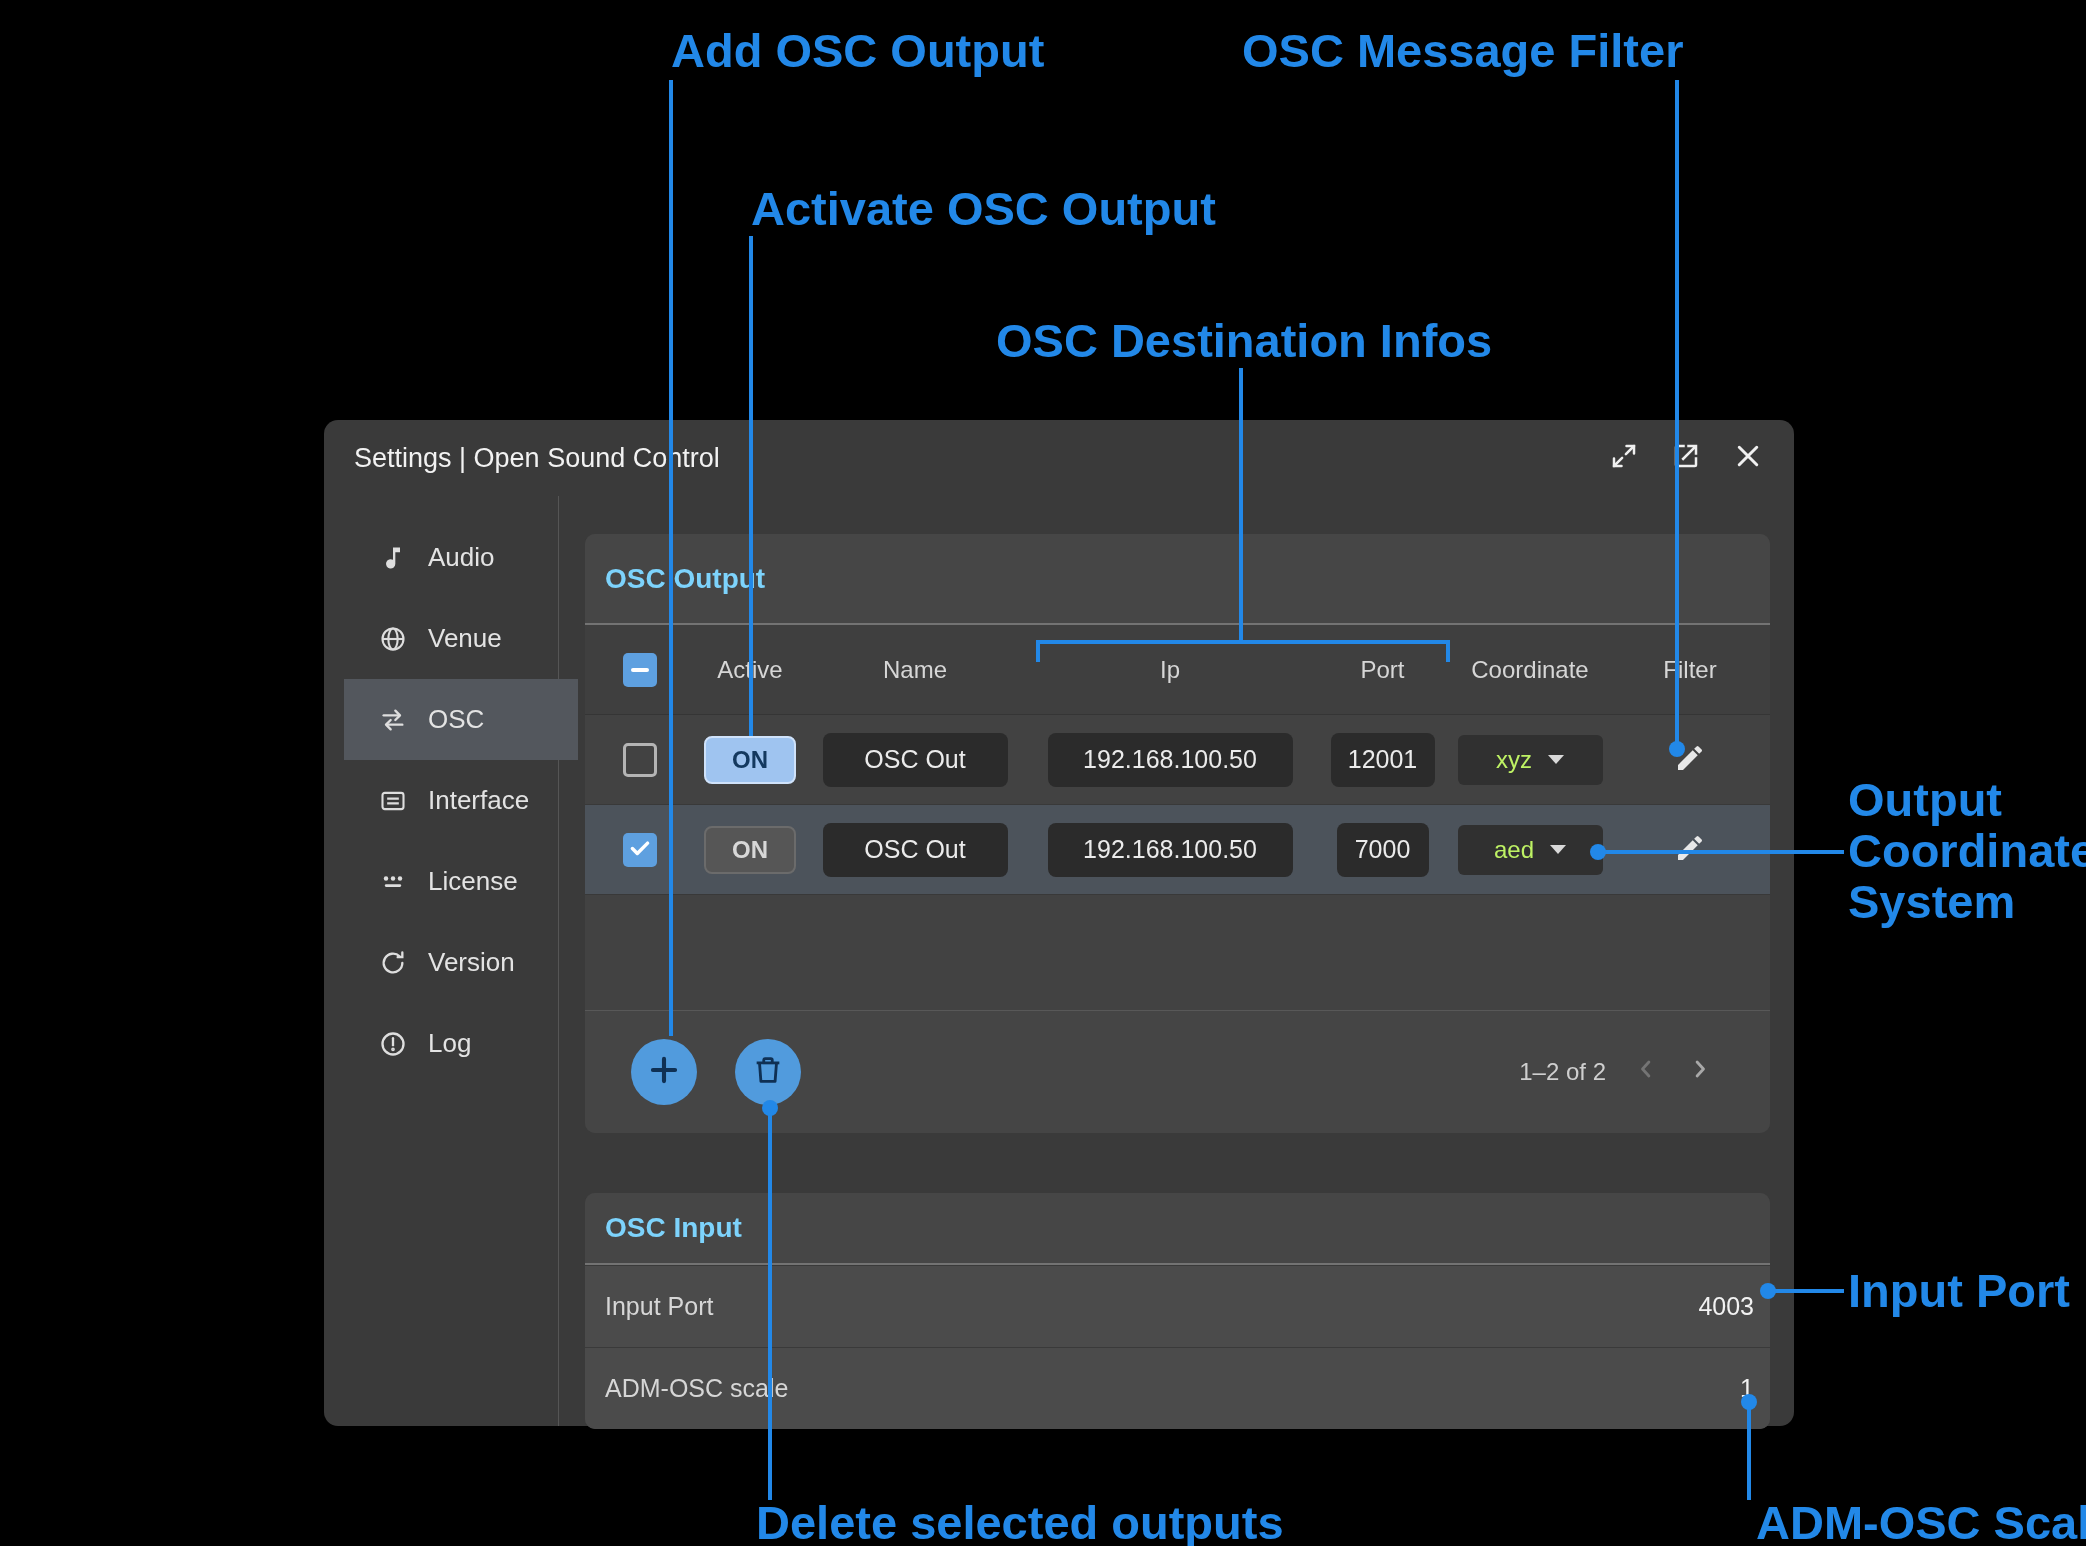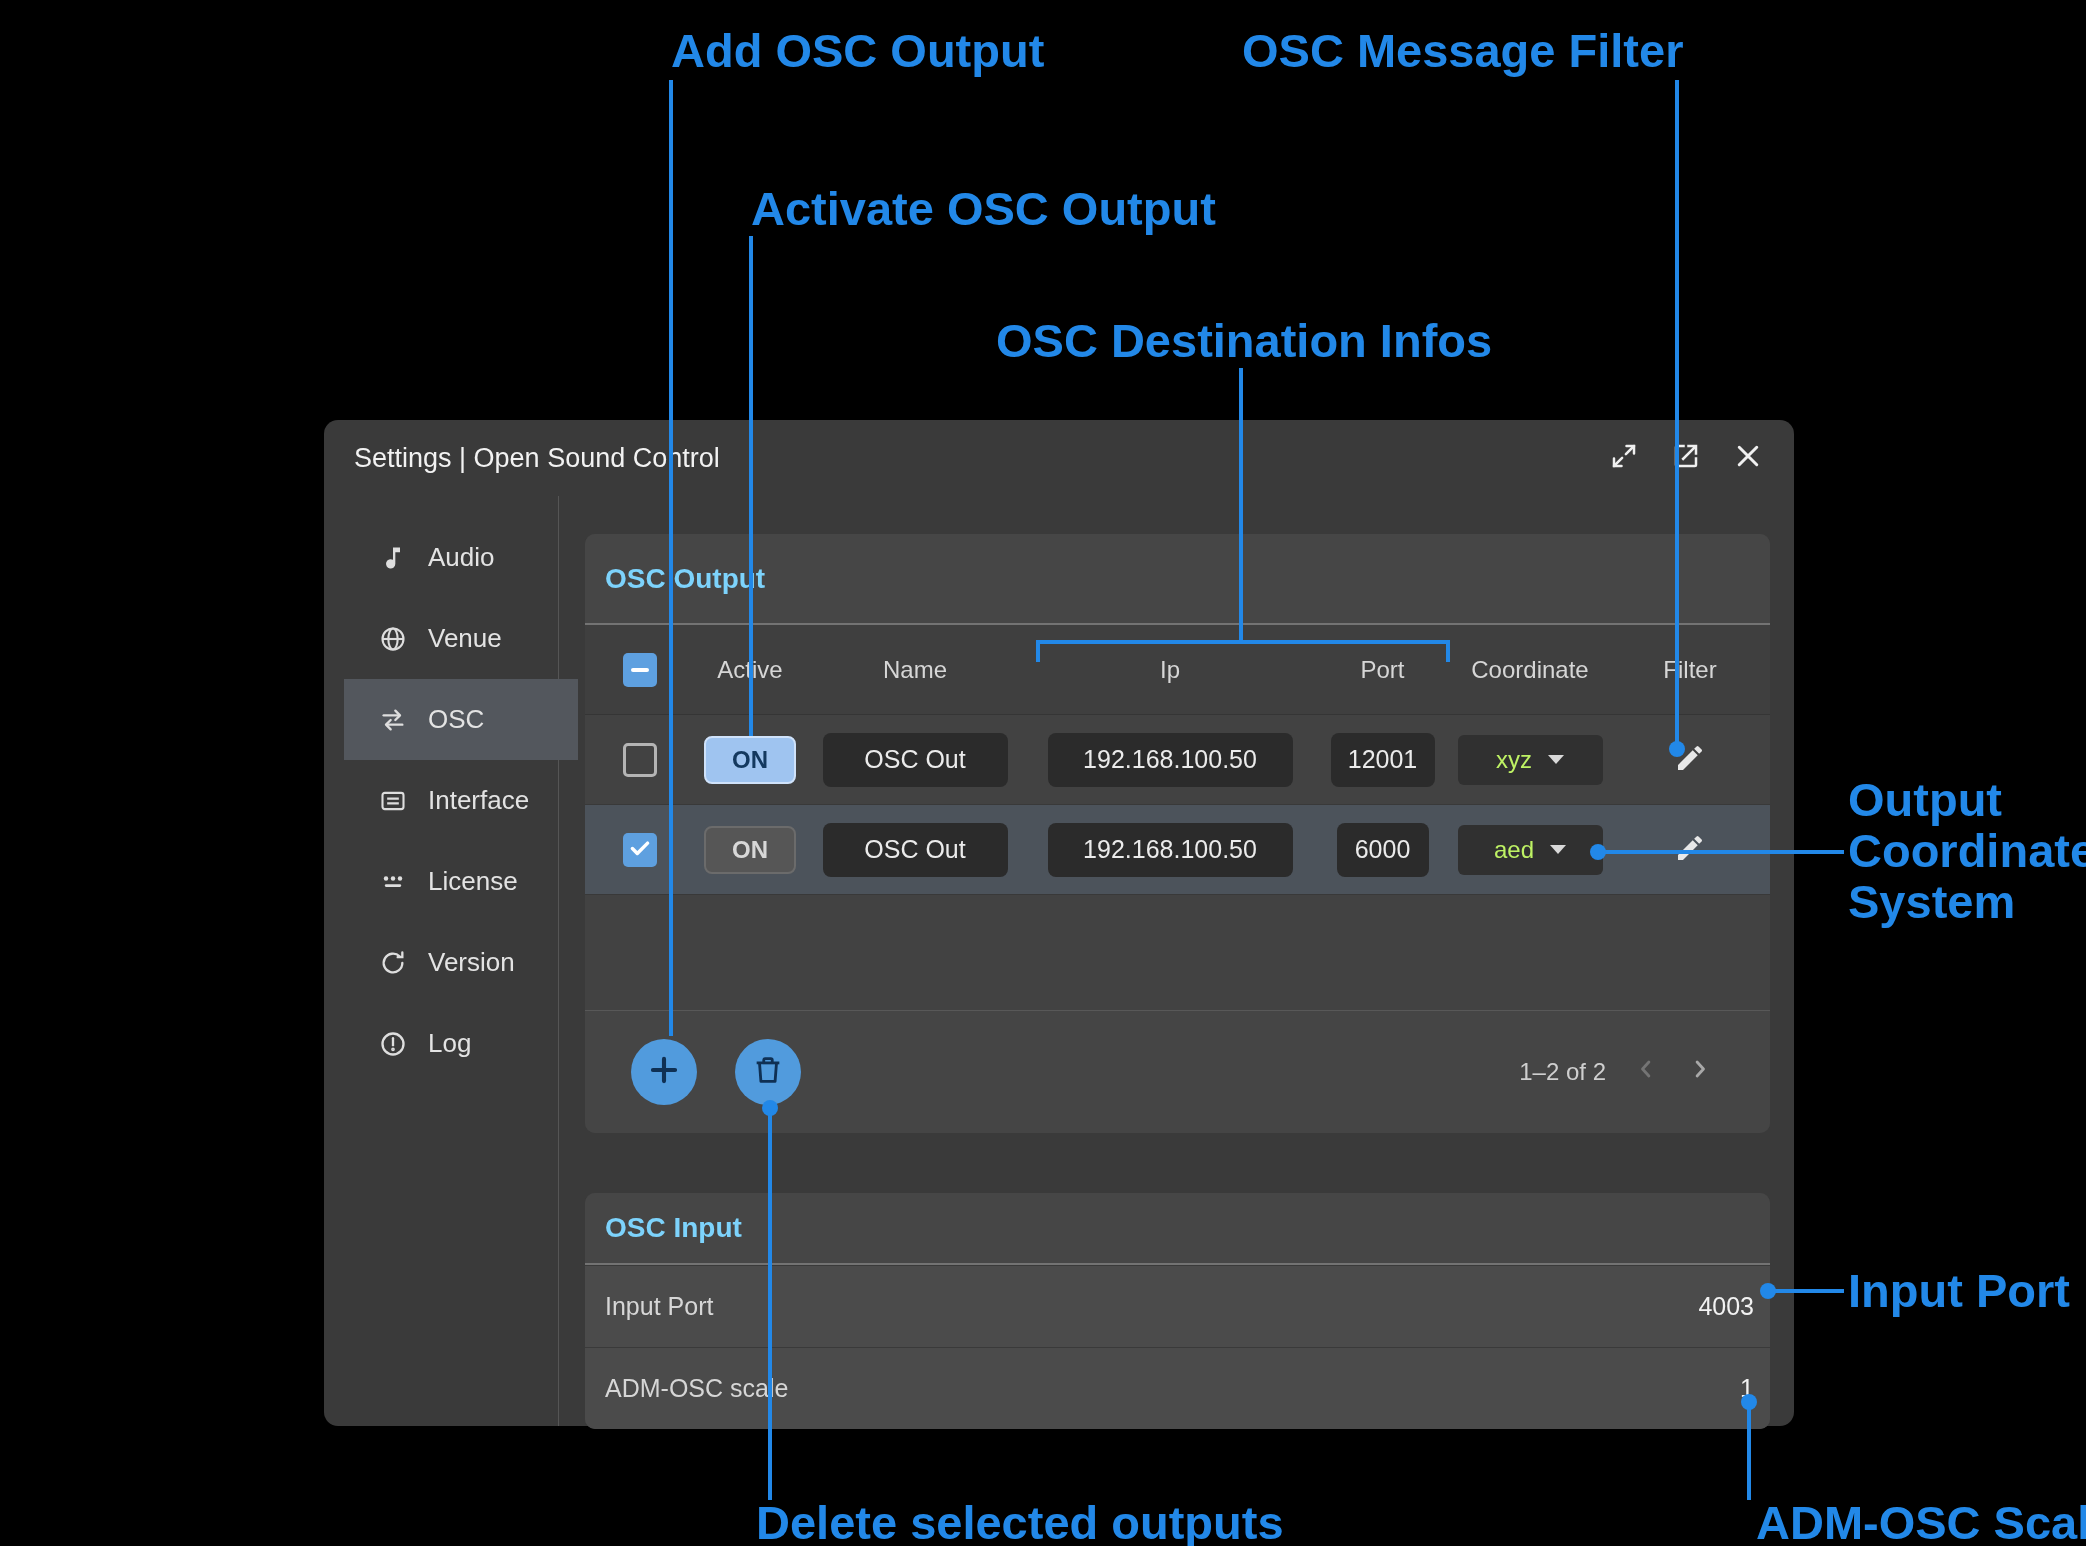--- a/index.html
+++ b/index.html
@@ -263,21 +263,21 @@
         <div class="cell">
             <div class="toggle off">ON</div>
           </div>
         <div class="cell">
             <div class="field f-name">OSC Out</div>
           </div>
         <div class="cell">
             <div class="field f-ip">192.168.100.50</div>
           </div>
         <div class="cell">
-            <div class="field f-port2">6000</div>
+            <div class="field f-port2">7000</div>
           </div>
         <div class="cell">
           <div class="dropdown">
             <span>aed</span>
             <span class="caret"></span>
           </div>
         </div>
         <div class="cell">
           <div class="editbtn">
             <span>

